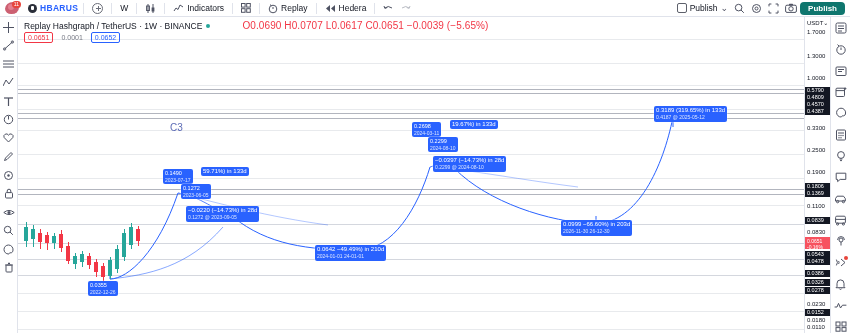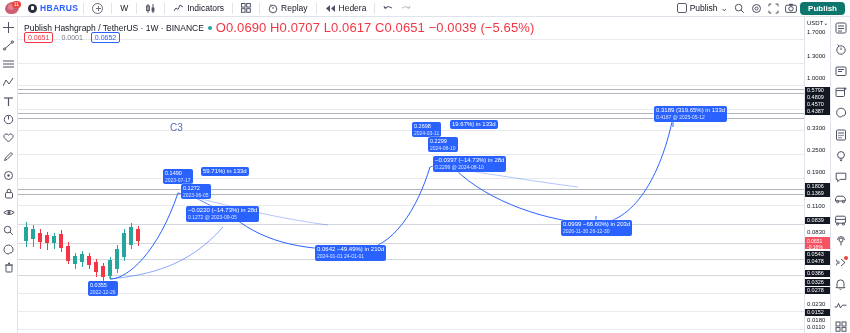--- a/index.html
+++ b/index.html
@@ -59,21 +59,21 @@
 
   
   .chart {
     position:absolute; left:18px; top:17px; width:786px; height:316px;
     background:#ffffff; overflow:hidden;
   }
   .legend { position:absolute; left:6px; top:3px; display:flex; align-items:center;
             gap:4px; white-space:nowrap; z-index:6;}
   .sym { font-size:8.5px; color:#131722; }
   .grn-dot{width:4px;height:4px;border-radius:50%;background:#26a69a;}
-  .ohlc { font-size:13px; color:#f23645; letter-spacing:.1px; }
+  .ohlc { font-size:10px; color:#f23645; letter-spacing:.1px;margin-left:28px; }
   .legend2 { position:absolute; left:6px; top:15px; display:flex; gap:5px; align-items:center; z-index:6;}
   .pill { font-size:7px; padding:1px 3px; border-radius:2px; }
   .pill.red { border:1px solid #f23645; color:#f23645; }
   .pill.plain { color:#787b86; }
   .pill.blue { border:1px solid #2962ff; color:#2962ff; }
 
   
   .hline{position:absolute;left:0;width:786px;height:1px;background:#e8eaed;}
   .hline.dark{background:#b2b5be;}
   .hline.mid{background:#d4d7de;}
@@ -325,21 +325,21 @@
     <div class="hline" style="top:188px"></div>
     <div class="hline mid" style="top:207px"></div>
     <div class="hline mid" style="top:226px"></div>
     <div class="hline mid" style="top:242px"></div>
     <div class="hline mid" style="top:258px"></div>
     <div class="hline" style="top:276px"></div>
     <div class="hline" style="top:294px"></div>
     <div class="hline" style="top:312px"></div>
 
     <div class="legend">
-      <span class="sym">Publish Hashgraph / TetherUS · 1W · BINANCE</span>
+      <span class="sym">Replay Hashgraph / TetherUS · 1W · BINANCE</span>
       <span class="grn-dot"></span>
       <span class="ohlc">O0.0690 H0.0707 L0.0617 C0.0651 −0.0039 (−5.65%)</span>
     </div>
     <div class="legend2">
       <span class="pill red">0.0651</span>
       <span class="pill plain">0.0001</span>
       <span class="pill blue">0.0652</span>
     </div>
 
     <div class="c3" style="left:152px; top:105px">C3</div>

